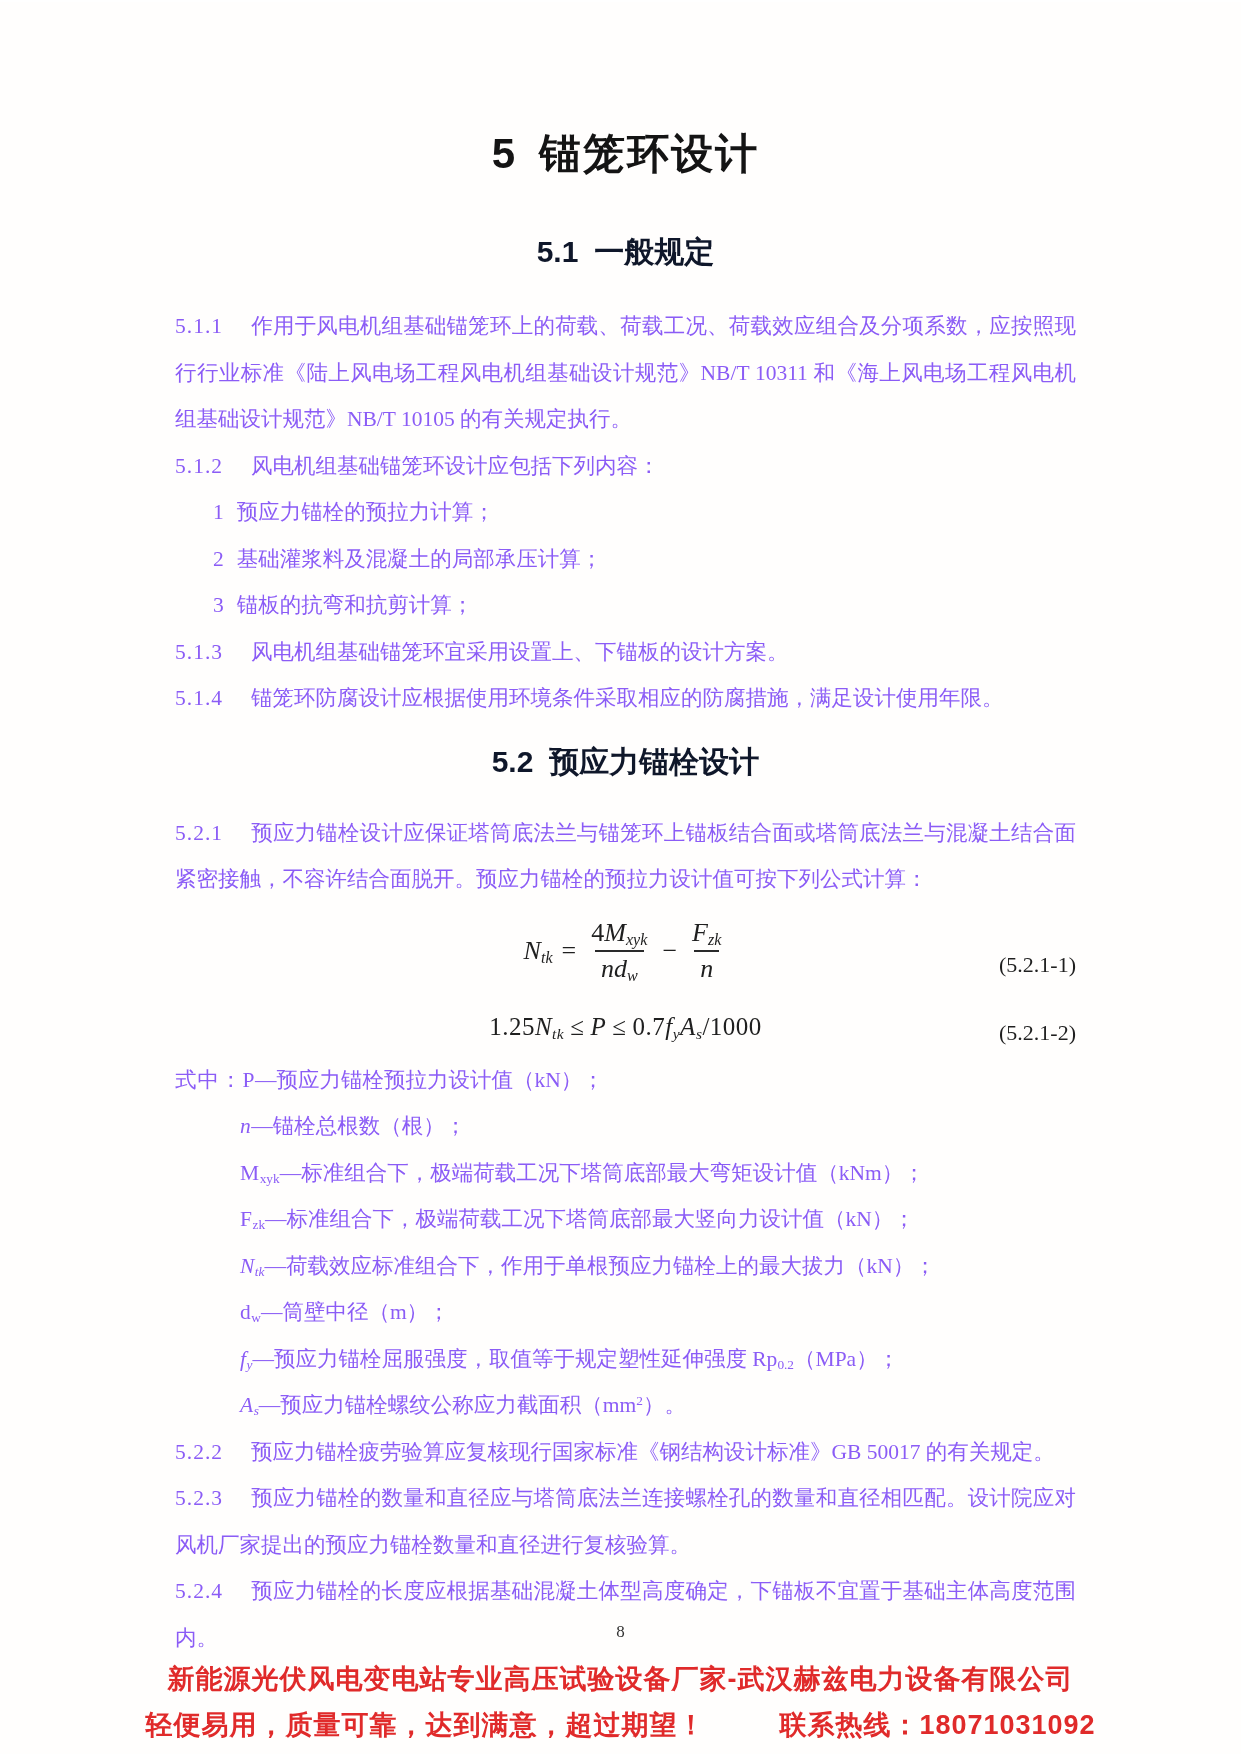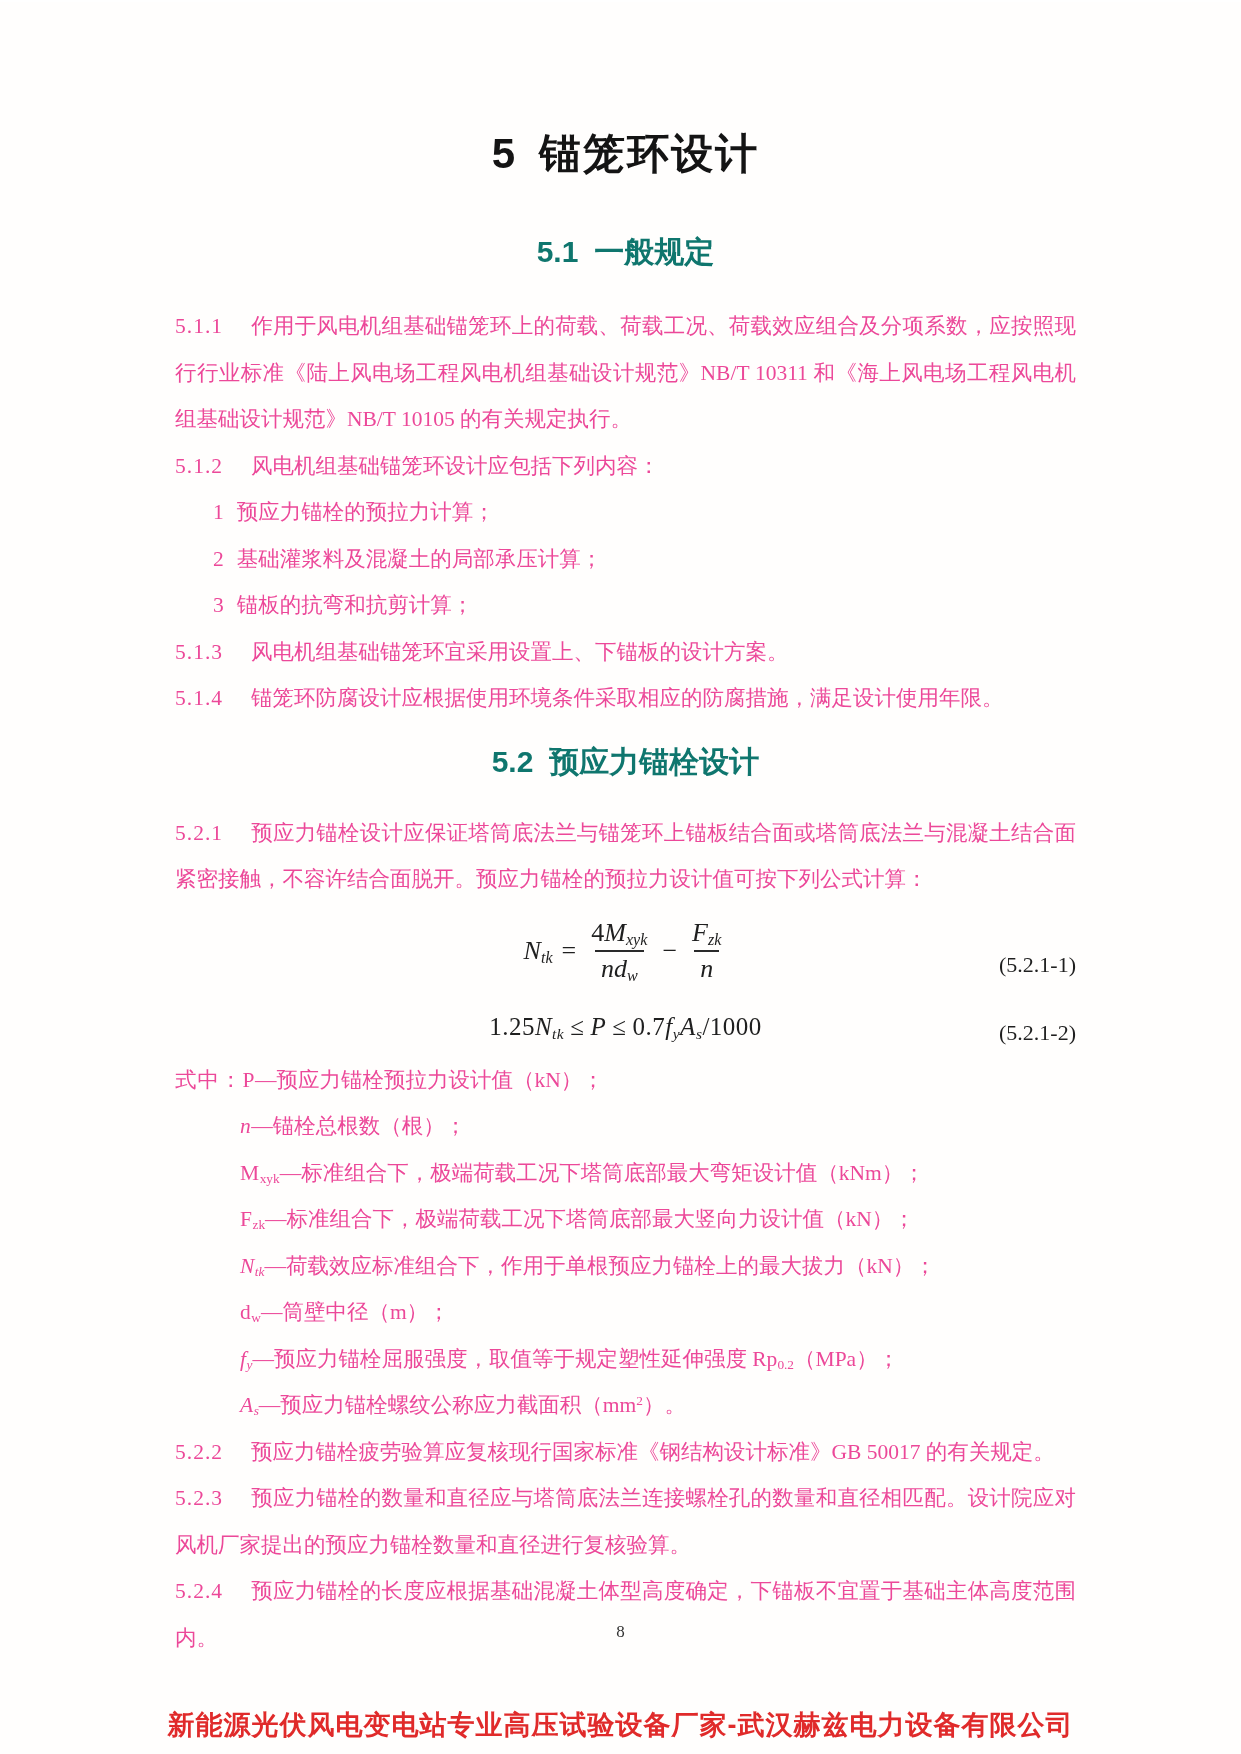--- a/index.html
+++ b/index.html
@@ -13,27 +13,27 @@
 
   .chapter-title {
     padding-top:124px; text-align:center;
     font-family:"Liberation Sans", sans-serif; font-weight:700;
     font-size:42px; color:#141414; letter-spacing:2px;
   }
   .chapter-title .num { margin-right:22px; }
 
   .section-heading {
     text-align:center; font-family:"Liberation Sans", sans-serif;
-    font-weight:700; font-size:30px; color:#0f766e; line-height:36px;
+    font-weight:700; font-size:30px; color:#0f172a; line-height:36px;
   }
   .section-heading .num { margin-right:16px; }
   .h51 { margin-top:52px; }
   .h52 { margin-top:22px; }
 
-  .para { font-size:21.5px; line-height:46.5px; text-align:justify; color:#ec4899; }
+  .para { font-size:21.5px; line-height:46.5px; text-align:justify; color:#8b5cf6; }
   .first-para { margin-top:33px; }
   .plabel { margin-right:28px; letter-spacing:1px; }
   .list-item { padding-left:38px; }
   .ino { margin-right:13px; }
   .p521 { margin-top:30px; }
 
   .it { font-style:italic; }
   sub, sup { font-size:0.62em; line-height:0; }
   sub { vertical-align:-0.25em; }
   sup { vertical-align:0.55em; }
@@ -184,14 +184,18 @@
     <p class="para">
       <span class="plabel">5.2.4</span><span>预应力锚栓的长度应根据基础混凝土体型高度确定，下锚板不宜置于基础主体高度范围内。</span>
     </p>
 
   </div>
 
   <div class="page-number">8</div>
 
   <div class="footer">
     <div class="footer-line1">新能源光伏风电变电站专业高压试验设备厂家-武汉赫兹电力设备有限公司</div>
+    <div class="footer-line2">
+      <span>轻便易用，质量可靠，达到满意，超过期望！</span>
+      <span>联系热线：18071031092</span>
+    </div>
   </div>
 </div>
 
 </body></html>

